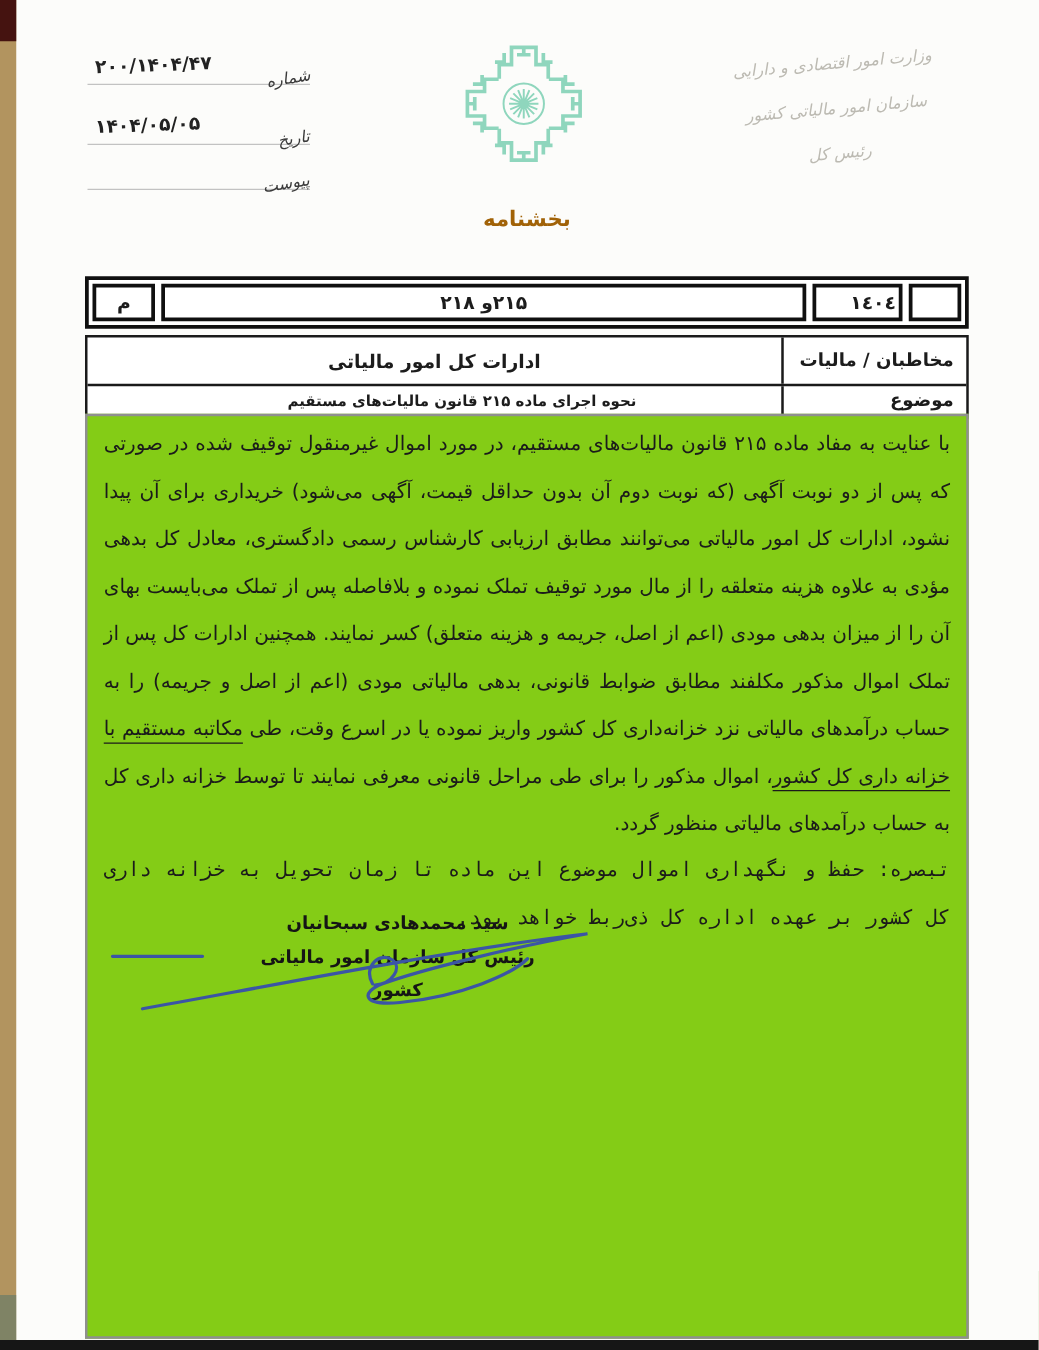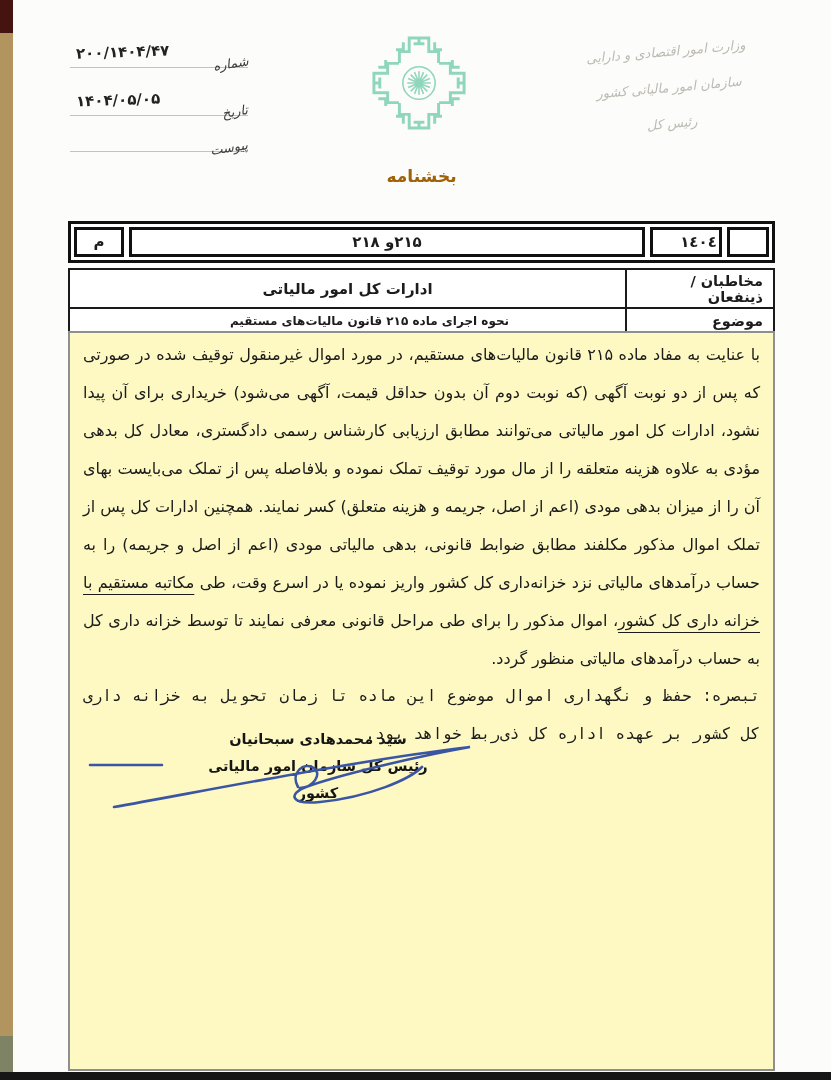--- a/index.html
+++ b/index.html
@@ -74,21 +74,21 @@
     flex:1; display:flex; align-items:center; justify-content:center; font-weight:bold;
   }
   .row-recipients { height:37px; }
   .row-recipients .info-value { font-size:15px; }
   .row-subject { height:26px; }
   .row-subject .info-value { font-size:12px;padding-left:44px; }
 
   
   .body-box {
     position:absolute; left:68px; top:331px; width:707px; height:740px;
-    border:2px solid #8f8f8f; padding:3px 13px; background:#fef9c3;
+    border:2px solid #8f8f8f; padding:3px 13px; background:#84cc16;
   }
   .body-text {
     font-size:16px; line-height:38px; text-align:justify; color:#1b1b1b;
   }
   .body-text .uline { text-decoration:underline; text-underline-offset:6px; }
   .note-text {
     font-size:16px; line-height:38px; text-align:justify; color:#1b1b1b;font-family:Liberation Mono, monospace;
   }
 
   
@@ -149,21 +149,21 @@
 
   <div class="class-table">
     <div class="class-cell cell-empty"></div>
     <div class="class-cell cell-year">۱٤۰٤</div>
     <div class="class-cell cell-articles">۲۱۵و ۲۱۸</div>
     <div class="class-cell cell-type">م</div>
   </div>
 
   <div class="info-table">
     <div class="info-row row-recipients">
-      <div class="info-label">مخاطبان / ذینفعان</div>
+      <div class="info-label">مخاطبان / مالیات</div>
       <div class="info-value">ادارات کل امور مالیاتی</div>
     </div>
     <div class="info-row row-subject">
       <div class="info-label">موضوع</div>
       <div class="info-value">نحوه اجرای ماده ۲۱۵ قانون مالیات‌های مستقیم</div>
     </div>
   </div>
 
   <div class="body-box">
     <p class="body-text"><span>با عنایت به مفاد ماده ۲۱۵ قانون مالیات‌های مستقیم، در مورد اموال غیرمنقول توقیف شده در صورتی که پس از دو نوبت آگهی (که نوبت دوم آن بدون حداقل قیمت، آگهی می‌شود) خریداری برای آن پیدا نشود، ادارات کل امور مالیاتی می‌توانند مطابق ارزیابی کارشناس رسمی دادگستری، معادل کل بدهی مؤدی به علاوه هزینه متعلقه را از مال مورد توقیف تملک نموده و بلافاصله پس از تملک می‌بایست بهای آن را از میزان بدهی مودی (اعم از اصل، جریمه و هزینه متعلق) کسر نمایند. همچنین ادارات کل پس از تملک اموال مذکور مکلفند مطابق ضوابط قانونی، بدهی مالیاتی مودی (اعم از اصل و جریمه) را به حساب درآمدهای مالیاتی نزد خزانه‌داری کل کشور واریز نموده یا در اسرع وقت، طی </span><span class="uline">مکاتبه مستقیم با خزانه داری کل کشور</span><span>، اموال مذکور را برای طی مراحل قانونی معرفی نمایند تا توسط خزانه داری کل به حساب درآمدهای مالیاتی منظور گردد.</span></p>

